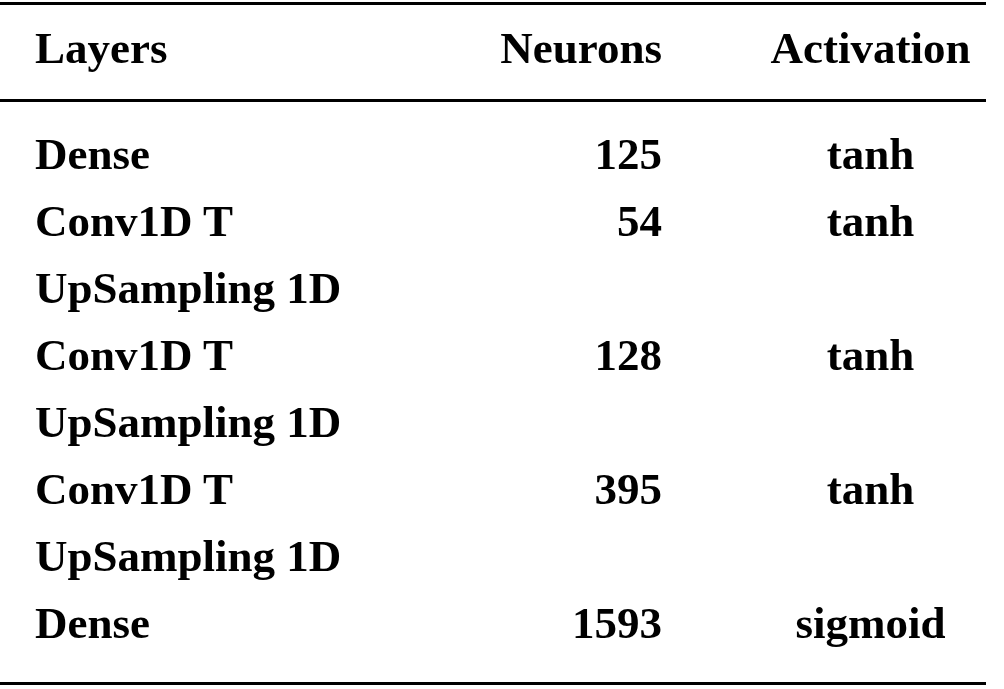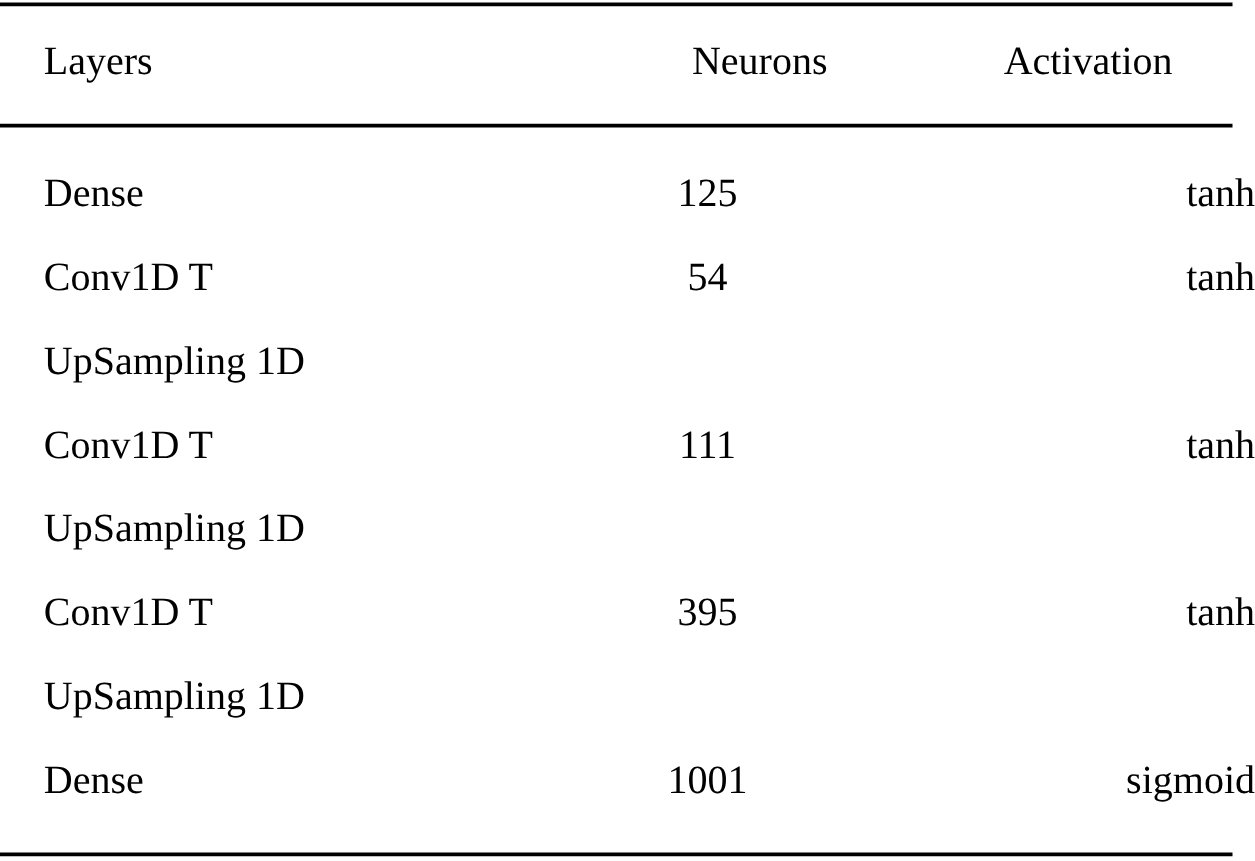--- a/index.html
+++ b/index.html
@@ -60,22 +60,22 @@
 
   
   col.c-layer { width: 470px; }
   col.c-neurons { width: 195px; }
   col.c-activation { width: 339px; }
 
   th, td {
     padding: 0;
     border: none;
     vertical-align: baseline;
-    font-weight: normal;
-    font-size: 32px;
+    font-weight: bold;
+    font-size: 45px;
     line-height: 67px;
   }
 
   
   thead th {
     height: 97px;
     vertical-align: middle;
   }
   th.h-layer {
     text-align: left;
@@ -94,26 +94,26 @@
   
   tbody tr { height: 67px; padding-left: 44px; }
   tbody tr.first-body td { padding-top: 24px; }
 
   td.d-layer {
     text-align: left;
     padding-left: 35px;
     white-space: nowrap;
   }
   td.d-neurons {
-    text-align: center;
+    text-align: right;
     padding-right: 3px;
     white-space: nowrap;
   }
   td.d-activation {
-    text-align: right;
+    text-align: center;
     padding-left: 72px;
     white-space: nowrap;
   }
 </style>
 </head>
 <body>
 
 <div class="table-wrap">
 
   <div class="rule-top"></div>
@@ -145,39 +145,39 @@
           <td class="d-neurons">54</td>
           <td class="d-activation">tanh</td>
         </tr>
         <tr>
           <td class="d-layer">UpSampling 1D</td>
           <td class="d-neurons"></td>
           <td class="d-activation"></td>
         </tr>
         <tr>
           <td class="d-layer">Conv1D T</td>
-          <td class="d-neurons">111</td>
+          <td class="d-neurons">128</td>
           <td class="d-activation">tanh</td>
         </tr>
         <tr>
           <td class="d-layer">UpSampling 1D</td>
           <td class="d-neurons"></td>
           <td class="d-activation"></td>
         </tr>
         <tr>
           <td class="d-layer">Conv1D T</td>
           <td class="d-neurons">395</td>
           <td class="d-activation">tanh</td>
         </tr>
         <tr>
           <td class="d-layer">UpSampling 1D</td>
           <td class="d-neurons"></td>
           <td class="d-activation"></td>
         </tr>
         <tr>
           <td class="d-layer">Dense</td>
-          <td class="d-neurons">1001</td>
+          <td class="d-neurons">1593</td>
           <td class="d-activation">sigmoid</td>
         </tr>
       </tbody>
   </table>
 
 </div>
 
 </body></html>

